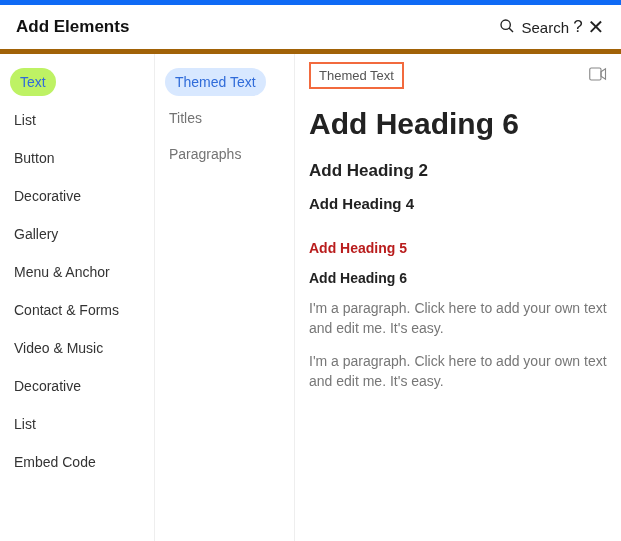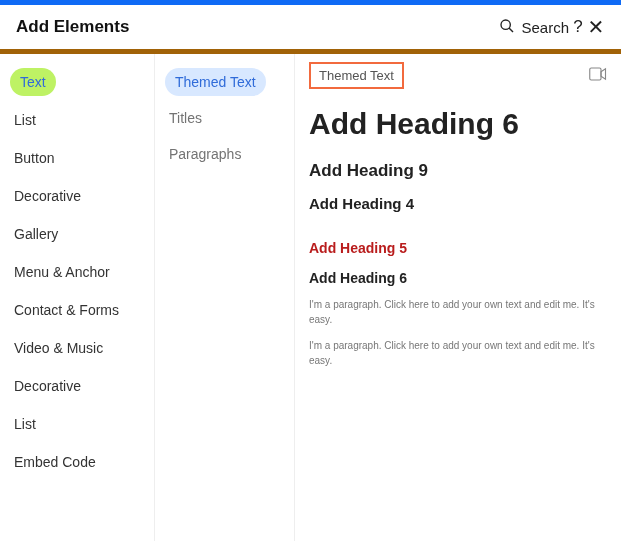--- a/index.html
+++ b/index.html
@@ -25,21 +25,21 @@
   .crumb-row { display: flex; align-items: center; justify-content: space-between; margin-bottom: 18px; }
   .crumb { border: 2px solid #f26a3e; padding: 4px 8px; font-size: 13px; color: #555; }
   .video-icon { color: #777; cursor: pointer; }
   .video-icon svg { width: 18px; height: 14px; }
   .h1 { font-size: 30px; font-weight: 800; color: #222; margin: 14px 0 20px; cursor: pointer; }
   .h2 { font-size: 28px; font-weight: 700; color: #444; margin: 10px 0 24px; cursor: pointer; position: relative; }
   .h3 { font-size: 17px; font-weight: 700; color: #222; margin: 10px 0 14px; cursor: pointer; }
   .h4 { font-size: 15px; font-weight: 700; color: #222; margin: 10px 0 14px; cursor: pointer; }
   .h5 { font-size: 14px; font-weight: 700; color: #b91c1c; margin: 28px 0 14px; cursor: pointer; }
   .h6 { font-size: 14px; font-weight: 700; color: #222; margin: 10px 0 12px; cursor: pointer; }
-  .para { font-size: 10px; color: #777; line-height: 1.45; margin: 2px 0 12px; cursor: pointer; }
+  .para { font-size: 14px; color: #777; line-height: 1.45; margin: 2px 0 12px; cursor: pointer; }
   .cursor { position: absolute; left: 90px; top: 18px; pointer-events: none; }
   .cursor svg { width: 16px; height: 20px; }
   .col1::-webkit-scrollbar, .col3::-webkit-scrollbar { width: 6px; }
   .col1::-webkit-scrollbar-thumb, .col3::-webkit-scrollbar-thumb { background: #ccc; border-radius: 3px; }
 </style>
 </head>
 <body>
 
 <div class="topbar"></div>
 
@@ -88,21 +88,21 @@
       <span class="crumb">Themed Text</span>
       <span class="video-icon">
         <svg viewBox="0 0 24 18" fill="none" stroke="#888" stroke-width="1.5">
             <rect x="1" y="1" width="15" height="16" rx="2"></rect>
             <path d="M16 6 L22 2 L22 16 L16 12 Z"></path>
           </svg>
       </span>
     </div>
 
     <div class="h1">Add Heading 6</div>
-    <div class="h3">Add Heading 9</div>
+    <div class="h3">Add Heading 2</div>
     <div class="h4">Add Heading 4</div>
     <div class="h5">Add Heading 5</div>
     <div class="h6">Add Heading 6</div>
     <div class="para">I'm a paragraph. Click here to add your own text and edit me. It's easy.</div>
     <div class="para">I'm a paragraph. Click here to add your own text and edit me. It's easy.</div>
   </div>
 
 </div>
 
 </body></html>

